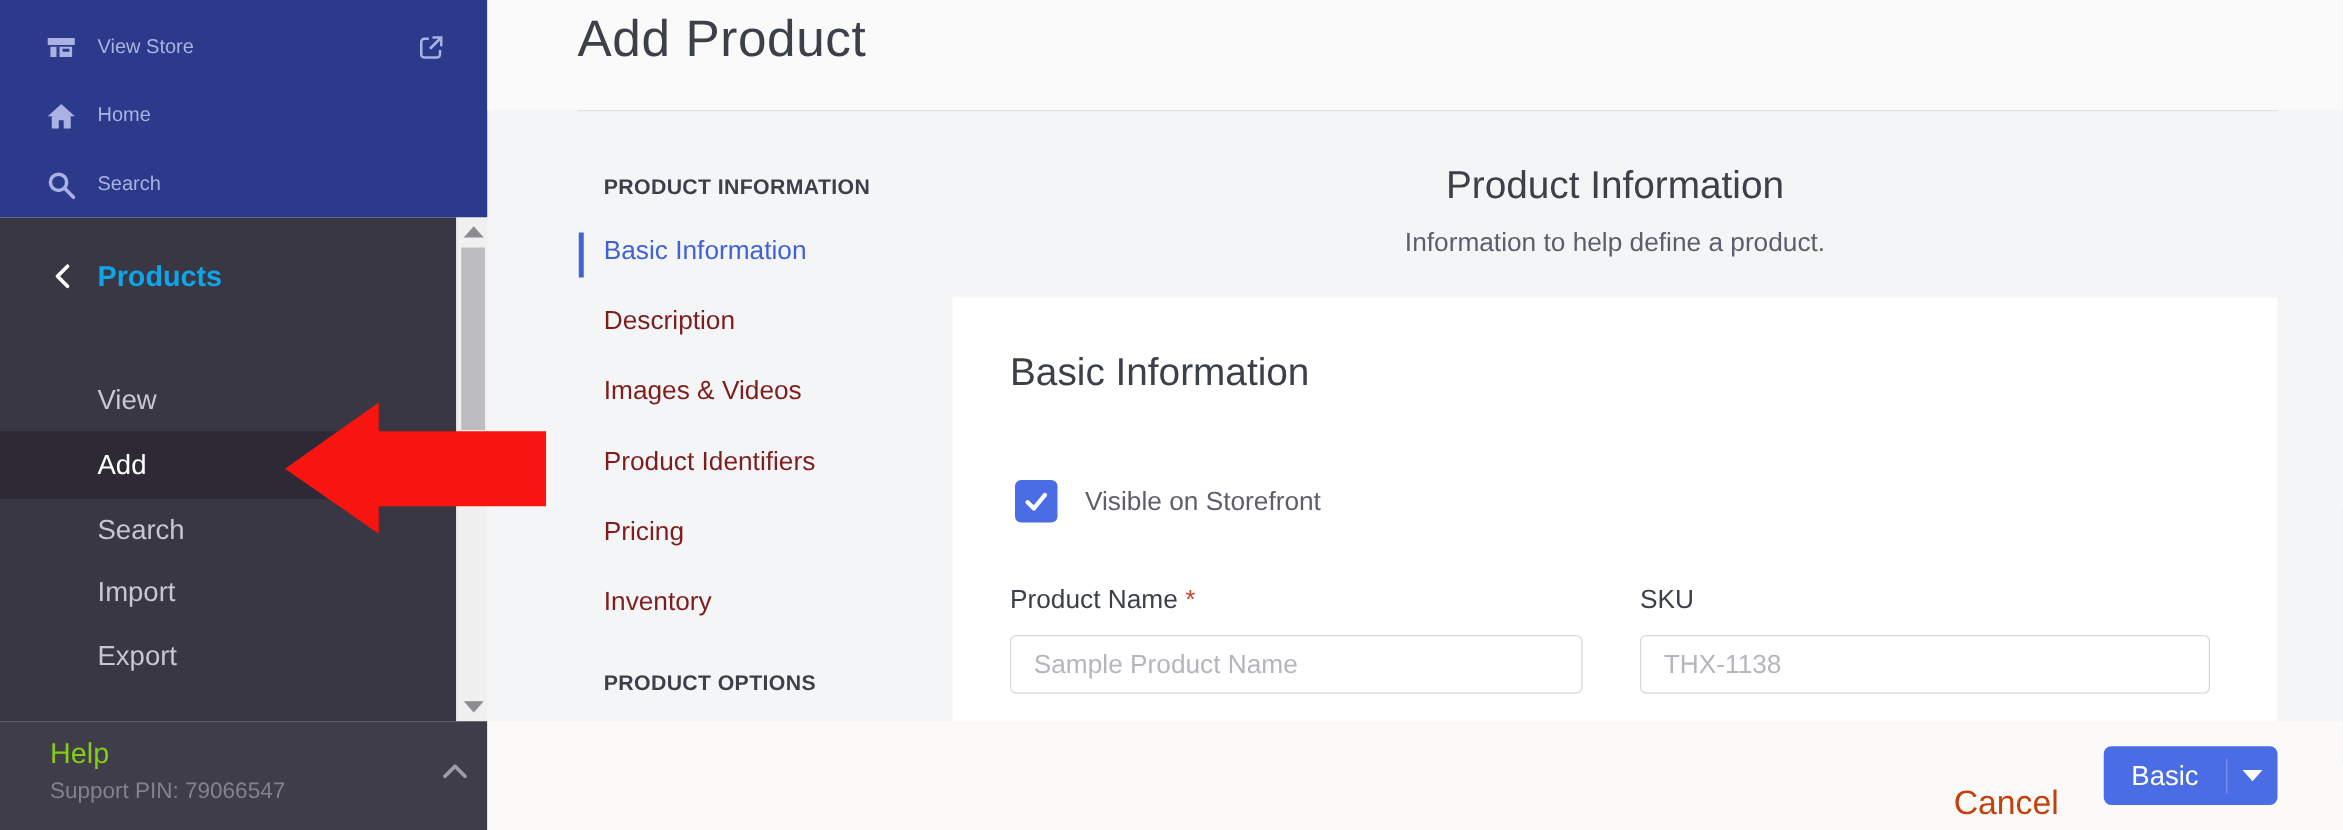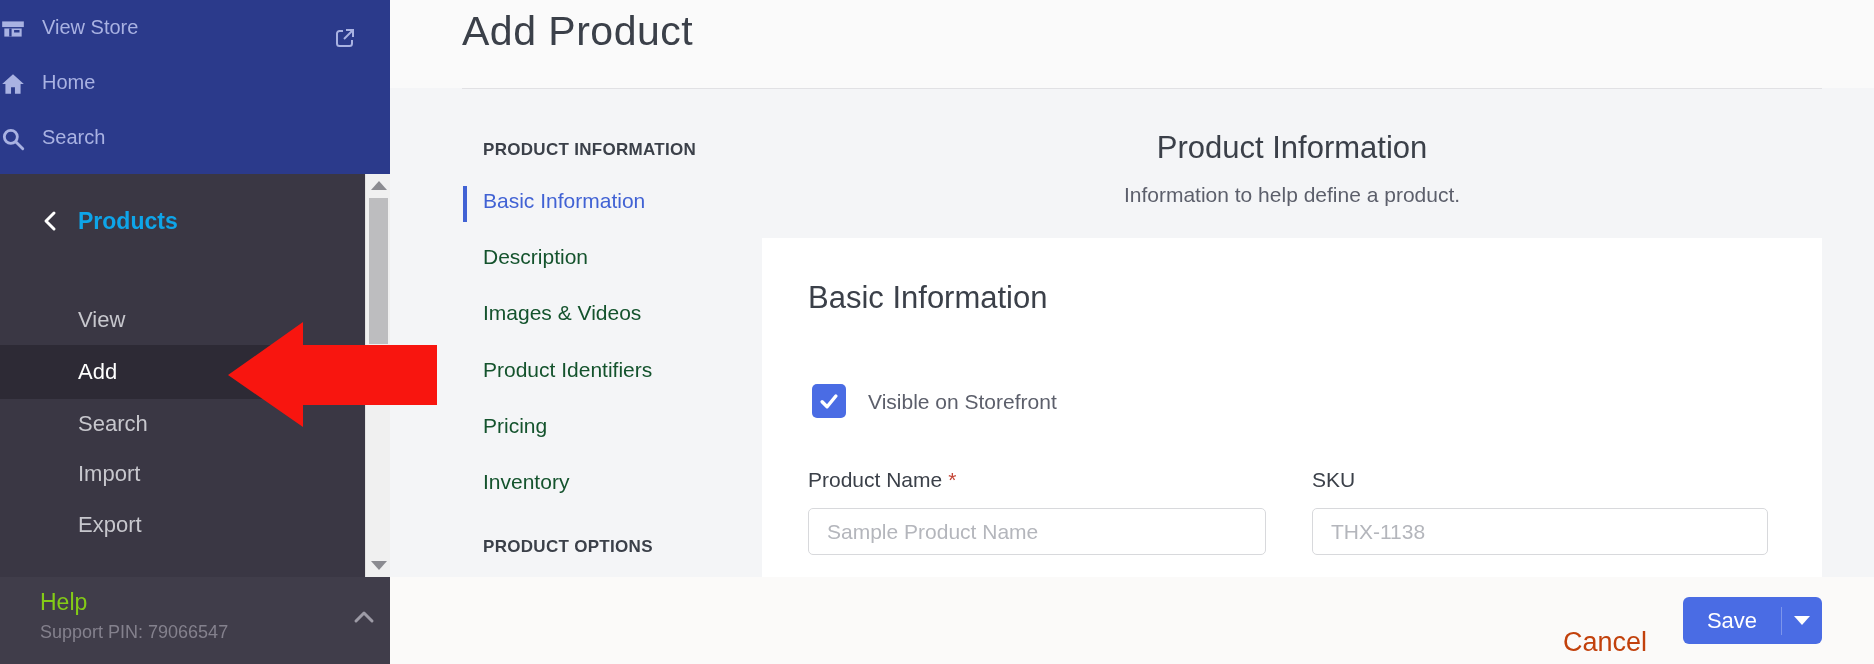--- a/index.html
+++ b/index.html
@@ -4,22 +4,22 @@
 <style>
   html,body{margin:0;padding:0;background:#e9eaec;}
   *{box-sizing:border-box;}
   .stage{
     position:relative;width:1874px;height:664px;overflow:hidden;
     font-family:"Liberation Sans","DejaVu Sans",sans-serif;
     background:#f4f5f7;
   }
   
   .sb-top{position:absolute;left:0;top:0;width:390px;height:174px;background:#2b3a8b;}
-  .sb-top-item{position:absolute;left:0;width:390px;height:44px;display:flex;align-items:flex-start;
-    gap:16px;color:#a9b2e2;font-size:20px;cursor:pointer;}
+  .sb-top-item{position:absolute;left:0;width:390px;height:44px;display:flex;align-items:center;
+    padding-left:36px;gap:16px;color:#a9b2e2;font-size:16px;cursor:pointer;}
   .sb-top-item .ic{width:26px;height:26px;display:flex;align-items:center;justify-content:center;}
   .ext-ic{position:absolute;left:333px;top:26px;width:24px;height:24px;}
   .sb-main{position:absolute;left:0;top:174px;width:365px;height:403px;background:#3a3744;}
   .sb-head{position:absolute;left:0;top:22px;width:365px;height:50px;display:flex;align-items:center;}
   .sb-head .chev{position:absolute;left:40px;top:13px;width:20px;height:24px;}
   .sb-head .ttl{position:absolute;left:78px;color:#0ea5e9;font-size:23px;font-weight:bold;}
   .sb-item{position:absolute;left:0;width:398px;height:44px;display:flex;align-items:center;
     padding-left:78px;color:#c7c7cd;font-size:22px;cursor:pointer;}
   .sb-item.active{height:54px;background:#2d2a35;color:#ffffff;}
   .sb-scroll{position:absolute;left:365px;top:174px;width:25px;height:403px;background:#f0f0f0;border-left:1px solid #e2e2e2;}
@@ -30,21 +30,21 @@
   .sb-help{position:absolute;left:0;top:577px;width:390px;height:87px;background:#403d4a;cursor:pointer;}
   .help-ttl{position:absolute;left:40px;top:12px;color:#84cc16;font-size:23px;}
   .help-pin{position:absolute;left:40px;top:45px;color:#84818d;font-size:18px;}
   .help-chev{position:absolute;left:352px;top:608px;width:24px;height:18px;z-index:3;}
   
   .main{position:absolute;left:390px;top:0;width:1484px;height:664px;background:#f4f5f7;}
   .main-header{position:absolute;left:0;top:0;width:1484px;height:88px;background:#fafafa;}
   .page-title{position:absolute;left:72px;top:8px;font-size:41px;font-weight:300;color:#3b4049;letter-spacing:.5px;}
   .hdr-rule{position:absolute;left:72px;top:88px;width:1360px;height:1px;background:#e1e1e4;}
   .nav-h{position:absolute;left:93px;font-size:17px;font-weight:bold;color:#3b4049;letter-spacing:.3px;}
-  .nav-i{position:absolute;left:93px;font-size:21px;color:#14532d;cursor:pointer;white-space:nowrap;}
+  .nav-i{position:absolute;left:93px;font-size:21px;color:#7f1d1d;cursor:pointer;white-space:nowrap;}
   .nav-i.active{color:#4162d4;}
   .nav-bar{position:absolute;left:73px;top:186px;width:4px;height:36px;background:#4162d4;}
   .panel-title{position:absolute;left:372px;top:130px;width:1060px;text-align:center;
     font-size:31px;color:#3b4049;}
   .panel-sub{position:absolute;left:372px;top:183px;width:1060px;text-align:center;
     font-size:21px;color:#5c5f6b;}
   .card{position:absolute;left:372px;top:238px;width:1060px;height:339px;background:#ffffff;}
   .card-title{position:absolute;left:46px;top:42px;font-size:31px;color:#3b4049;}
   .cb{position:absolute;left:50px;top:146px;width:34px;height:34px;background:#4a6ce4;border-radius:5px;
     display:flex;align-items:center;justify-content:center;cursor:pointer;}
@@ -185,21 +185,21 @@
 
       <div class="f-label" style="left:550px">
         <span>SKU</span>
       </div>
       <input class="f-input" style="left: 550px; width: 456px;" type="text" placeholder="THX-1138">
     </div>
 
     <div class="footer">
       <span class="cancel">Cancel</span>
       <div class="save-btn">
-        <span class="save-label">Save</span>
+        <span class="save-label">Basic</span>
         <span class="save-split"></span>
         <span class="save-caret">
           <span class="caret"></span>
         </span>
       </div>
     </div>
   </div>
 
   <svg class="red-arrow" width="209" height="105" viewBox="0 0 209 105">
     <polygon points="0,53 75,0 75,23 209,23 209,83 75,83 75,105" fill="#f8150f"></polygon>

